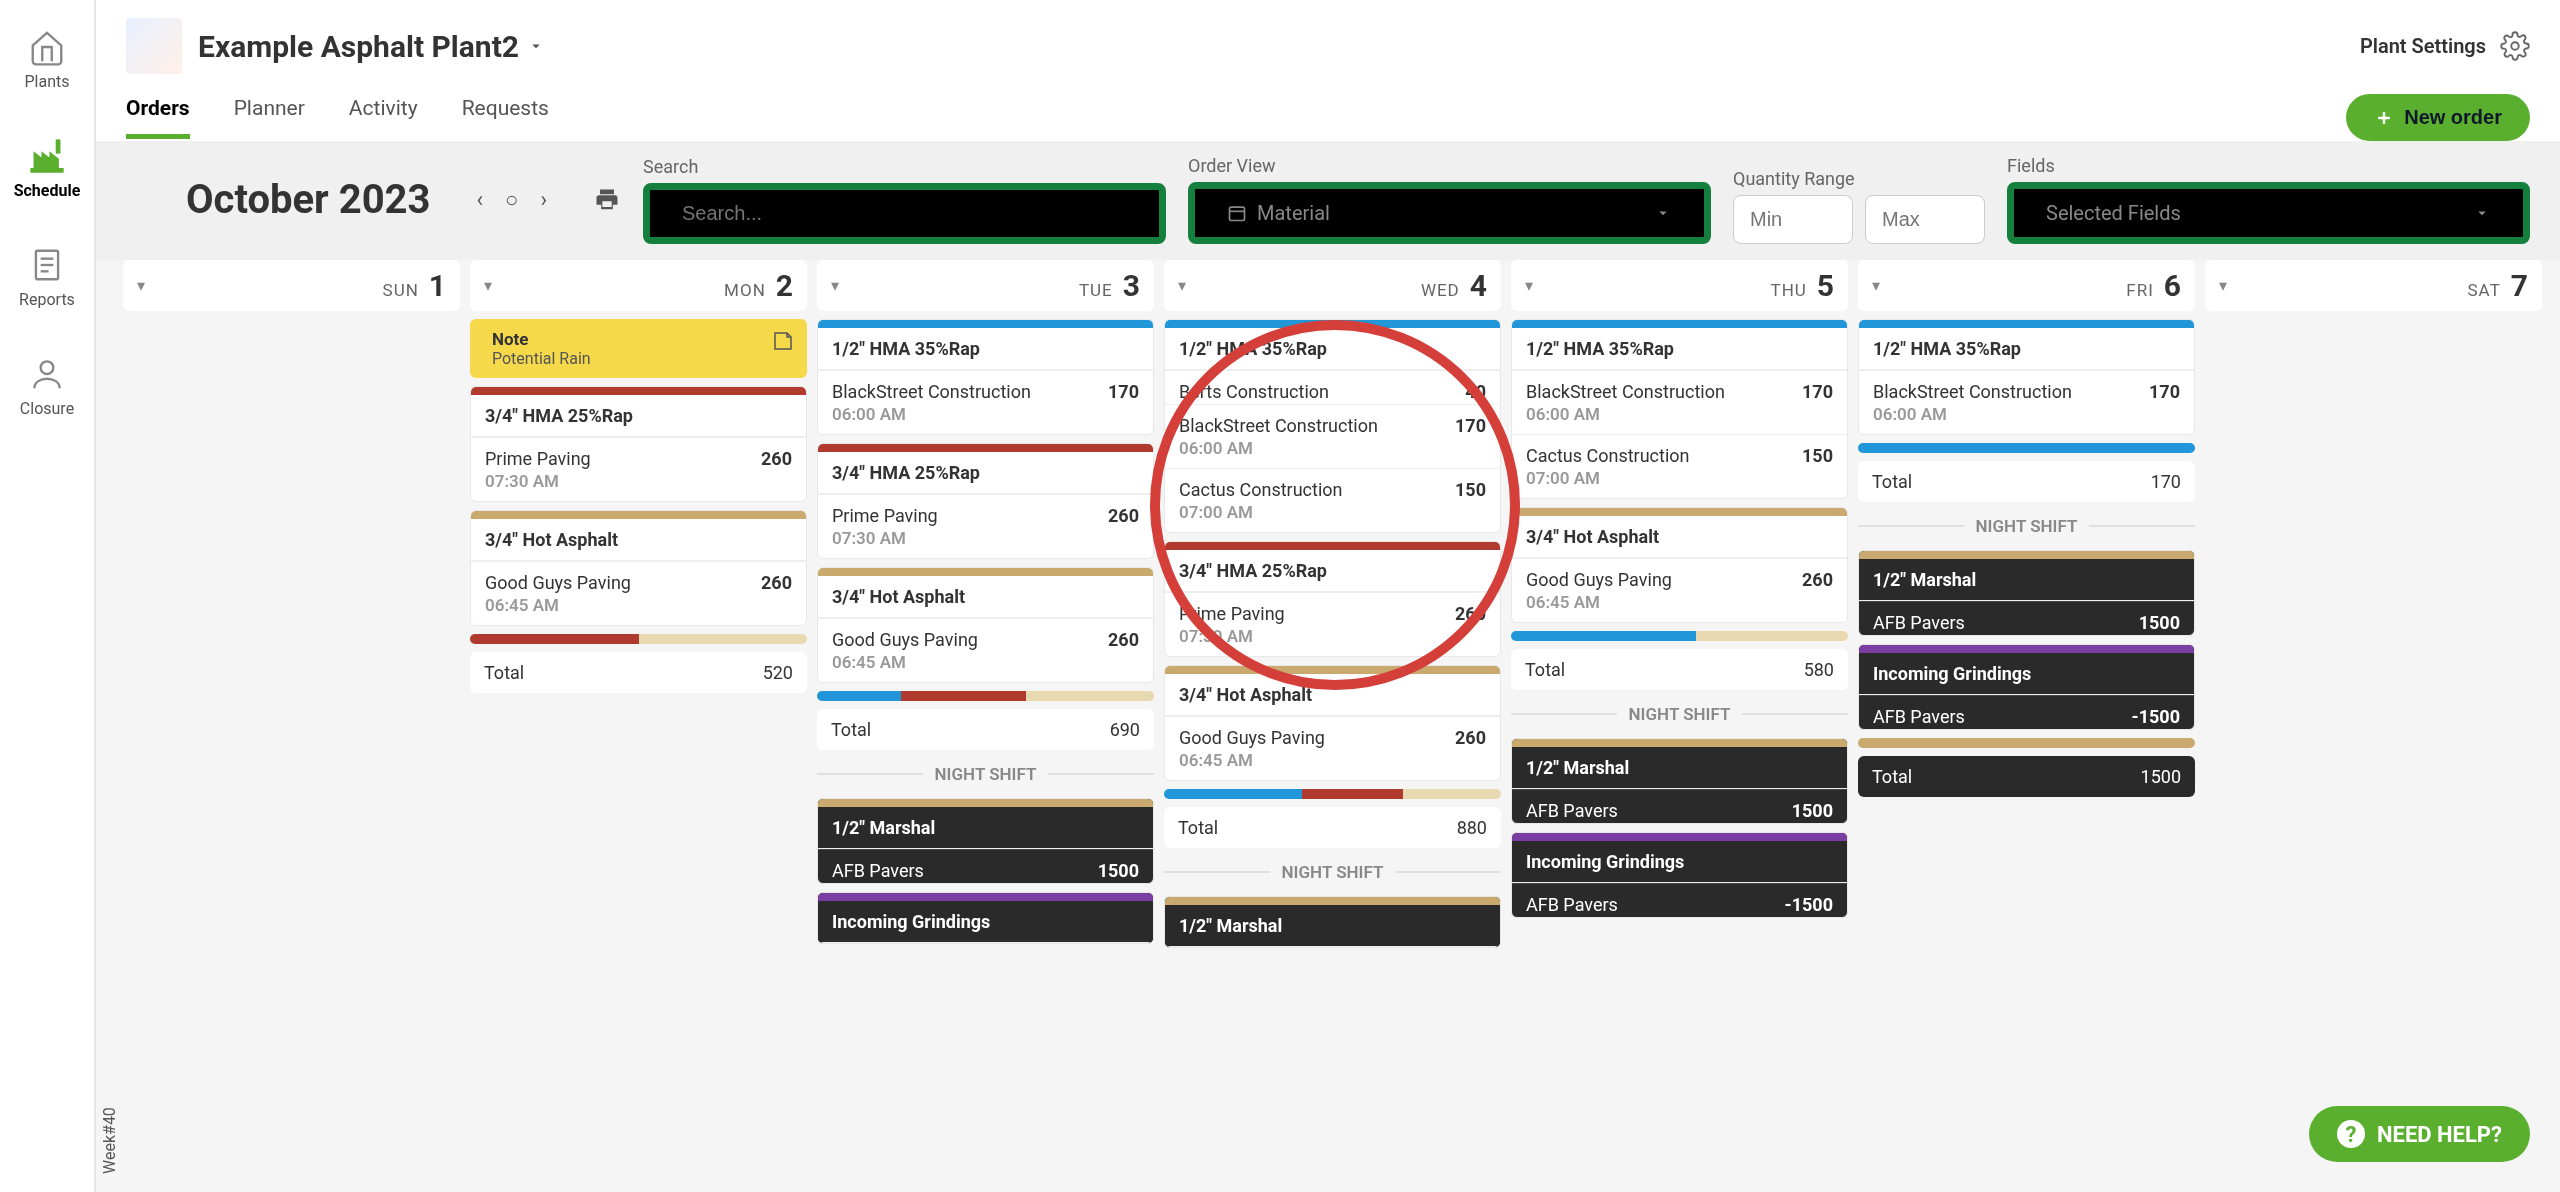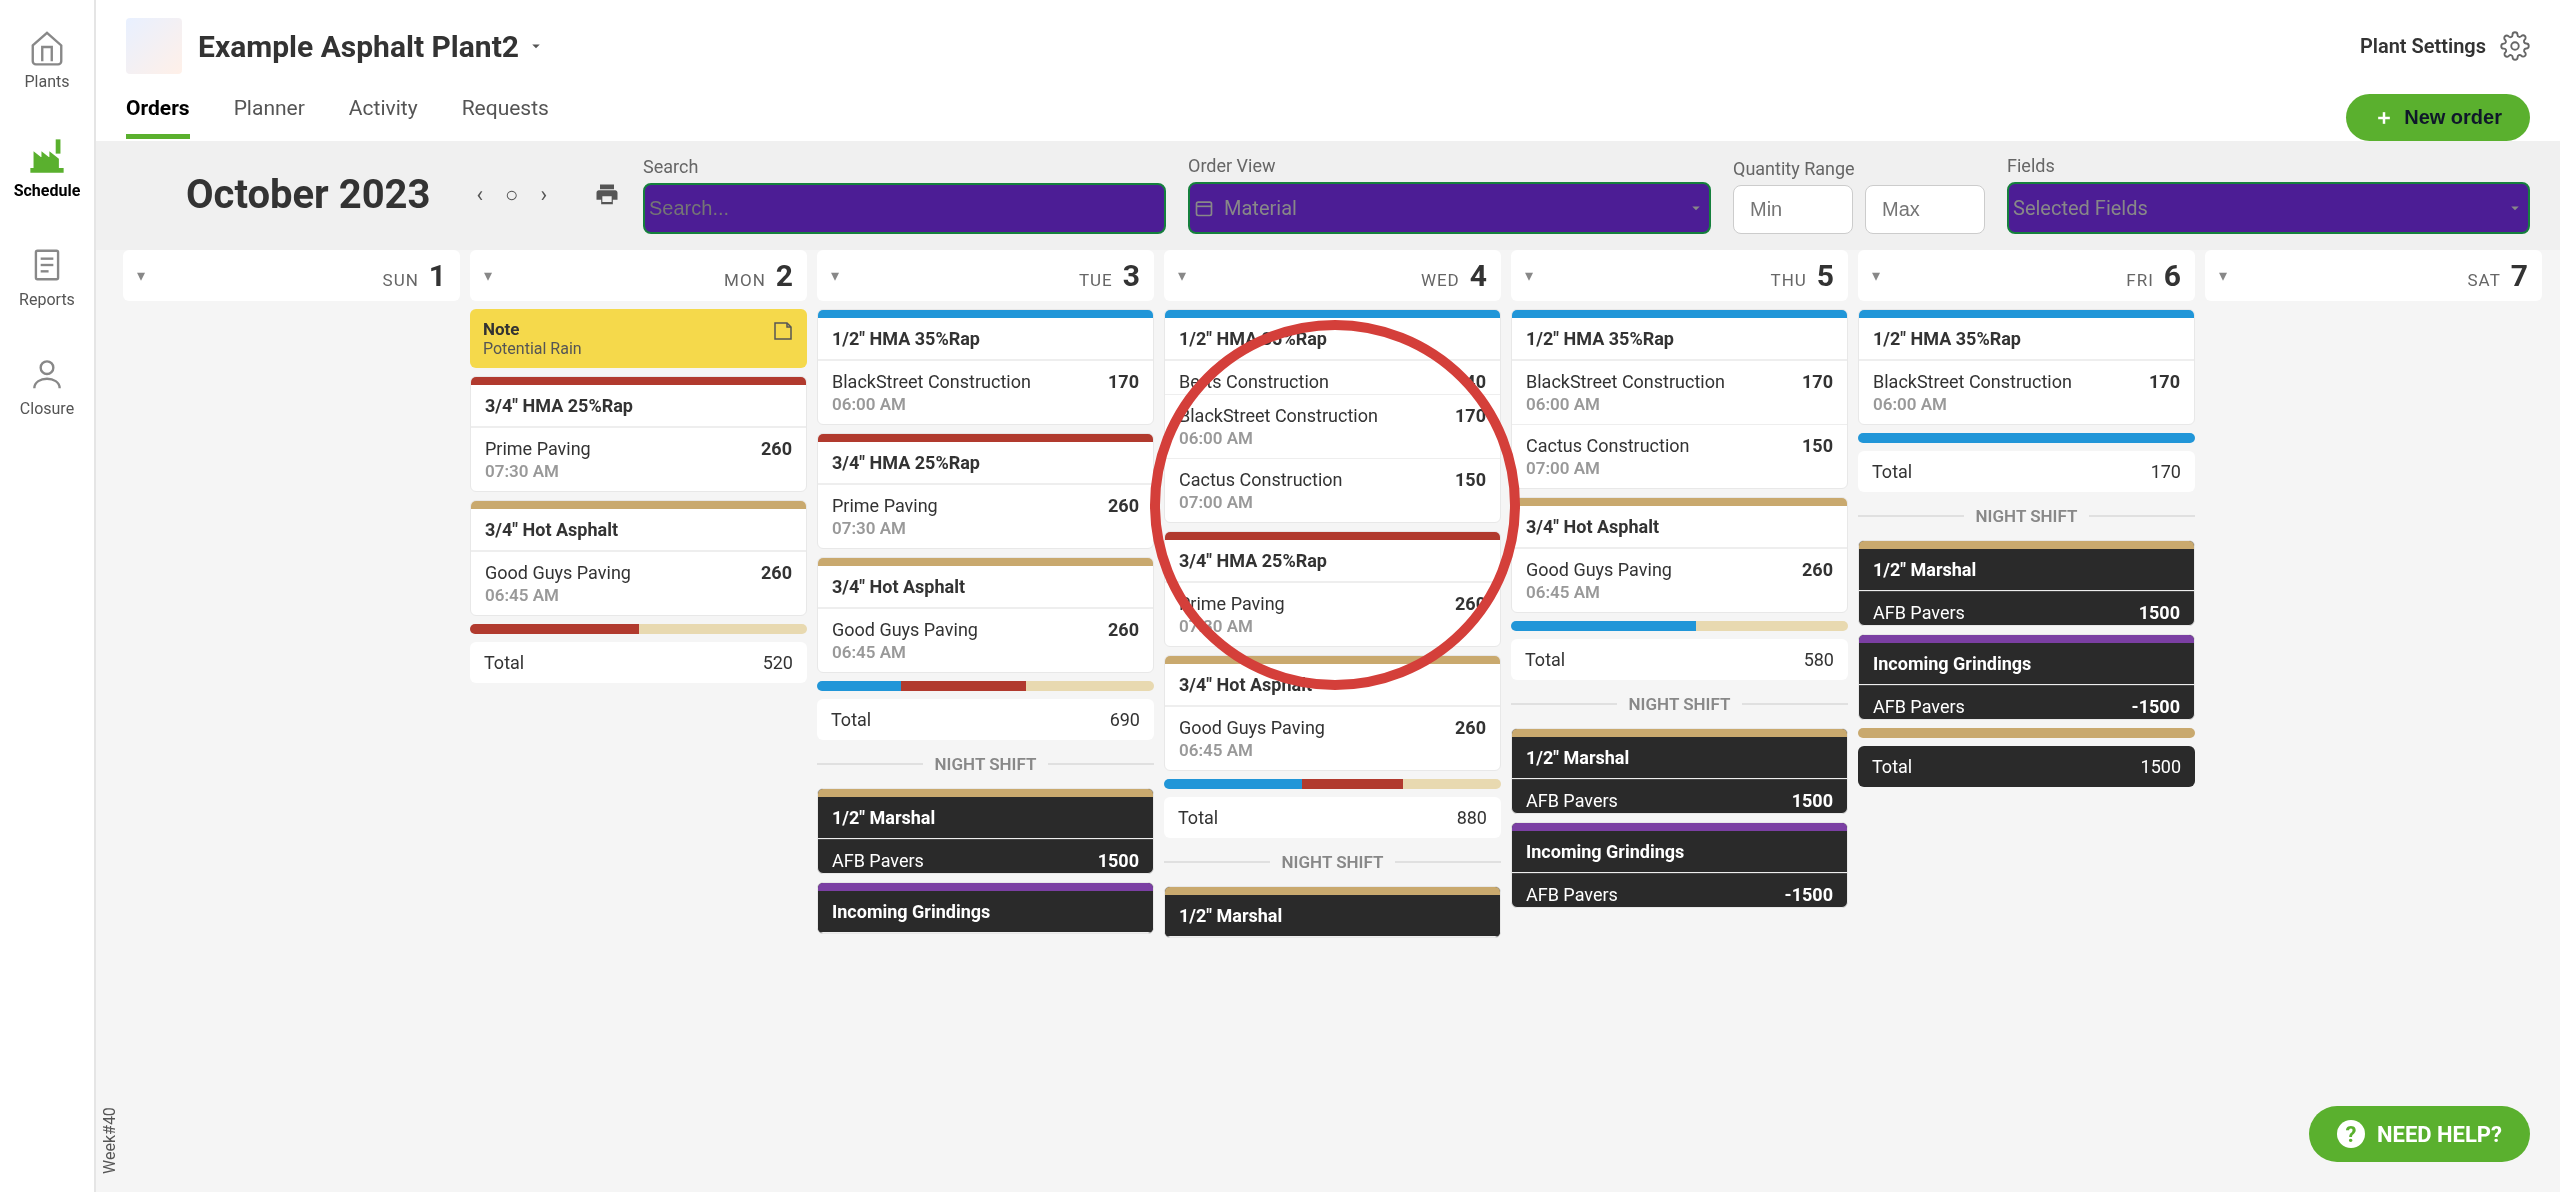--- a/index.html
+++ b/index.html
@@ -34,38 +34,38 @@
 
 
 .filter-bar { display: flex; align-items: flex-end; gap: 22px; padding: 14px 30px 16px 30px; background: #f0f0f0; }
 .month-title { font-size: 40px; font-weight: 700; margin-right: 20px; margin-left: 60px; align-self: center; }
 .nav-controls { display: flex; gap: 14px; align-items: center; align-self: center; font-size: 22px; }
 .nav-btn { cursor: pointer; padding: 4px; color: #555; }
 .print-btn { align-self: center; cursor: pointer; margin-left: 20px; }
 .filter-group { display: flex; flex-direction: column; gap: 6px; flex: 1; }
 .filter-group.range { flex: 0 0 auto; flex-direction: column; }
 .filter-label { font-size: 18px; color: #666; }
-.filter-input, .filter-select { border: 2px solid #15803d; border-radius: 8px; padding: 12px 4px; font-size: 20px; background: #4c1d95; color: #888; }
+.filter-input, .filter-select { border: 7px solid #15803d; border-radius: 8px; padding: 12px 32px; font-size: 20px; background: #000000; color: #888; }
 .filter-select { display: flex; justify-content: space-between; align-items: center; cursor: pointer; }
 .range-inputs { display: flex; gap: 12px; }
 .range-inputs input { width: 120px; border: 1px solid #ccc; border-radius: 8px; padding: 12px 16px; font-size: 20px; }
 
 
 .calendar-wrap { flex: 1; display: flex; overflow: hidden; padding: 0 18px 0 0; background: #f5f5f5; }
 .week-label { writing-mode: vertical-rl; transform: rotate(180deg); font-size: 16px; color: #555; padding: 18px 4px; background: #f5f5f5; }
 .day-columns { flex: 1; display: grid; grid-template-columns: repeat(7, 1fr); gap: 10px; overflow-y: auto; padding-bottom: 80px; }
 .day-col { display: flex; flex-direction: column; gap: 8px; padding: 0 0 20px 0; }
 .day-header { background: #fff; border-radius: 6px; padding: 8px 14px; display: flex; align-items: center; justify-content: space-between; }
 .day-chevron { color: #888; font-size: 16px; cursor: pointer; }
 .day-label-wrap { display: flex; align-items: baseline; gap: 10px; }
 .day-name { font-size: 17px; color: #666; letter-spacing: 1px; }
 .day-num { font-size: 30px; font-weight: 700; }
 
 
-.note-card { background: #f5d94b; border-radius: 6px; padding: 10px 13px; position: relative; cursor: pointer; }
+.note-card { background: #f5d94b; border-radius: 6px; padding: 10px 22px; position: relative; cursor: pointer; }
 .note-title { font-size: 17px; font-weight: 700; }
 .note-sub { font-size: 16px; color: #555; }
 .note-icon { position: absolute; right: 12px; top: 10px; }
 
 .closure-card { background: #d43f3a; border-radius: 6px; padding: 10px 14px; color: #fff; position: relative; cursor: pointer; }
 .closure-title { font-size: 17px; font-weight: 700; }
 .closure-sub { font-size: 16px; }
 .closure-icon { position: absolute; right: 12px; top: 10px; }
 
 .order-card { background: #fff; border-radius: 6px; overflow: hidden; cursor: pointer; border: 1px solid #e8e8e8; }

